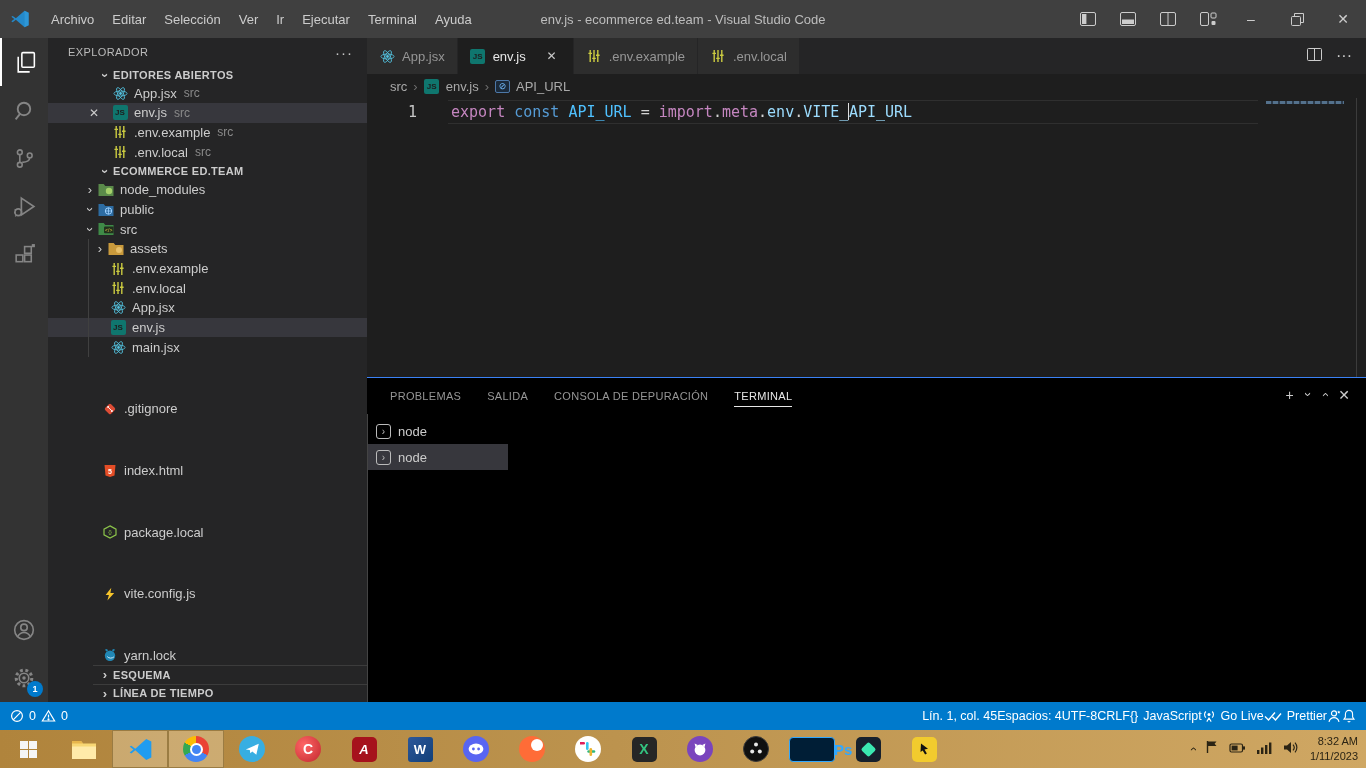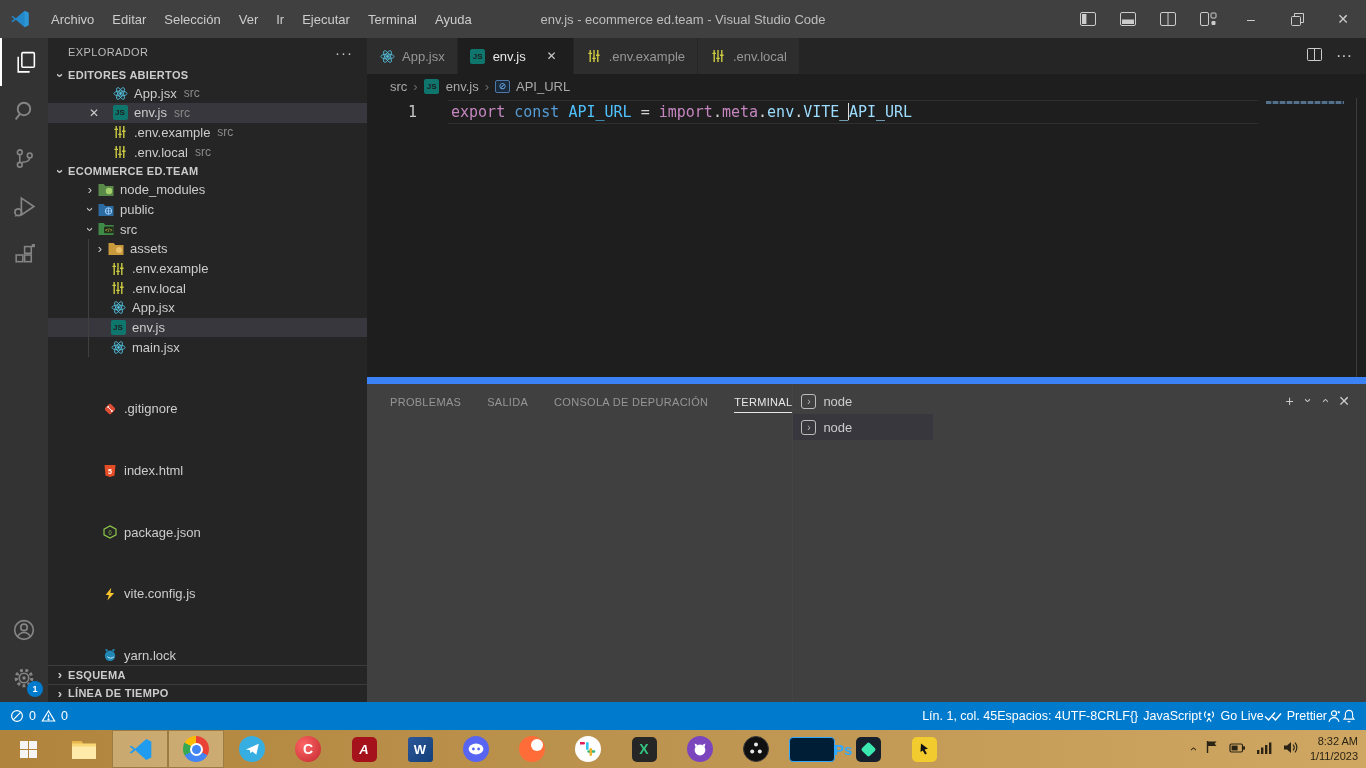--- a/index.html
+++ b/index.html
@@ -28,21 +28,21 @@
   .ab-spacer { flex:1; }
   .ab-badge { position:absolute; right:5px; bottom:5px; min-width:16px; height:16px; border-radius:50%;
     background:#007acc; color:#fff; font-size:9px; font-weight:bold; display:grid; place-items:center; }
 
   
   .sidebar { width:319px; background:#252526; color:#cccccc; display:flex; flex-direction:column; font-size:13px; }
   .sb-header { height:38px; display:flex; align-items:center; padding:0 14px 0 20px; font-size:11px;
     color:#bbbbbb; letter-spacing:.4px; }
   .sb-header .more { margin-left:auto; font-size:15px; color:#c5c5c5; letter-spacing:1px; }
   .sec-head { height:22px; display:flex; align-items:center; font-size:11px; font-weight:bold;
-    color:#cccccc; letter-spacing:.3px; padding-left:4px; }
+    color:#cccccc; letter-spacing:.3px; padding-left:4px;margin-left:45px; }
   .sec-head.tall { height:24px; }
   .chev { display:inline-block; width:16px; text-align:center; font-size:13px; color:#cccccc;
     transform-origin:center; }
   .chev.open { transform:rotate(90deg); }
   .row { height:26px; display:flex; align-items:center; position:relative; }
   .row.selected { background:#37373d; }
   .row .label { margin-left:6px; white-space:nowrap; }
   .row .detail { margin-left:7px; color:#8a8a8a; font-size:12px; }
   .oe-row { padding-left:64px; }
   .oe-close { position:absolute; left:38px; width:16px; text-align:center; color:#cccccc; font-size:12px; }
@@ -82,21 +82,21 @@
   .code-text { margin-left:34px; color:#d4d4d4; }
   .c-kw { color:#c586c0; } .c-st { color:#569cd6; } .c-cn { color:#4fc1ff; }
   .c-pr { color:#9cdcfe; } .c-pl { color:#d4d4d4; }
   .caret { display:inline-block; width:1.5px; height:17px; background:#e0e0e0; vertical-align:-3px; margin:0 -.5px; }
   .minimap { position:absolute; top:0; right:10px; width:98px; height:100%; }
   .mm-mark { position:absolute; top:3px; left:8px; width:78px; height:3px;
     background:repeating-linear-gradient(90deg,#54718c 0 5px,#2c3a49 5px 7px); }
   .overview-ruler { position:absolute; top:0; bottom:0; right:9px; width:1px; background:#3c3c3c; }
 
   
-  .panel { height:325px; border-top:7px solid #3b82f6; position:relative; display:flex; flex-direction:row; background:#404040; }
+  .panel { height:325px; border-top:1px solid #3b82f6; position:relative; display:flex; flex-direction:column; background:#000000; }
   .panel-header { height:36px; display:flex; align-items:center; padding-left:23px; gap:26px; flex:none; }
   .ptab { font-size:11px; letter-spacing:.3px; color:#969696; padding:5px 0 4px; border-bottom:1px solid transparent; }
   .ptab.active { color:#e7e7e7; border-bottom-color:#e7e7e7; }
   .panel-actions { position:absolute; top:9px; right:16px; display:flex; align-items:center; gap:12px; color:#cccccc; }
   .pa-icon { font-size:14px; line-height:1; }
   .pa-chev { display:inline-block; transform:rotate(90deg); font-size:13px; }
   .pa-chev.up { transform:rotate(-90deg); }
   .panel-body { flex:1; display:flex; min-height:0; }
   .term-out { flex:1; padding:30px 0 0 23px; font-family:"DejaVu Sans Mono","Liberation Mono",monospace;
     font-size:14px; color:#cccccc; white-space:pre; }
@@ -413,21 +413,21 @@
           </span>
         <span class="label">index.html</span>
       </div>
       <div class="row pl-file1">
         <span class="ficon">
             <svg width="14" height="14" viewBox="0 0 14 14">
               <polygon points="7,0.9 13,4.1 13,9.9 7,13.1 1,9.9 1,4.1" fill="none" stroke="#8bc34a" stroke-width="1.2"></polygon>
               <text x="7" y="9.3" font-size="5.5" fill="#8bc34a" text-anchor="middle">{}</text>
             </svg>
           </span>
-        <span class="label">package.json</span>
+        <span class="label">package.local</span>
       </div>
       <div class="row pl-file1">
         <span class="ficon">
             <svg width="14" height="14" viewBox="0 0 14 14">
               <path d="M8.3.8 2.6 8.1h3.3L4.4 13.4 11.2 5.9H7.4z" fill="#f7c52b"></path>
             </svg>
           </span>
         <span class="label">vite.config.js</span>
       </div>
       <div class="row pl-file1">

